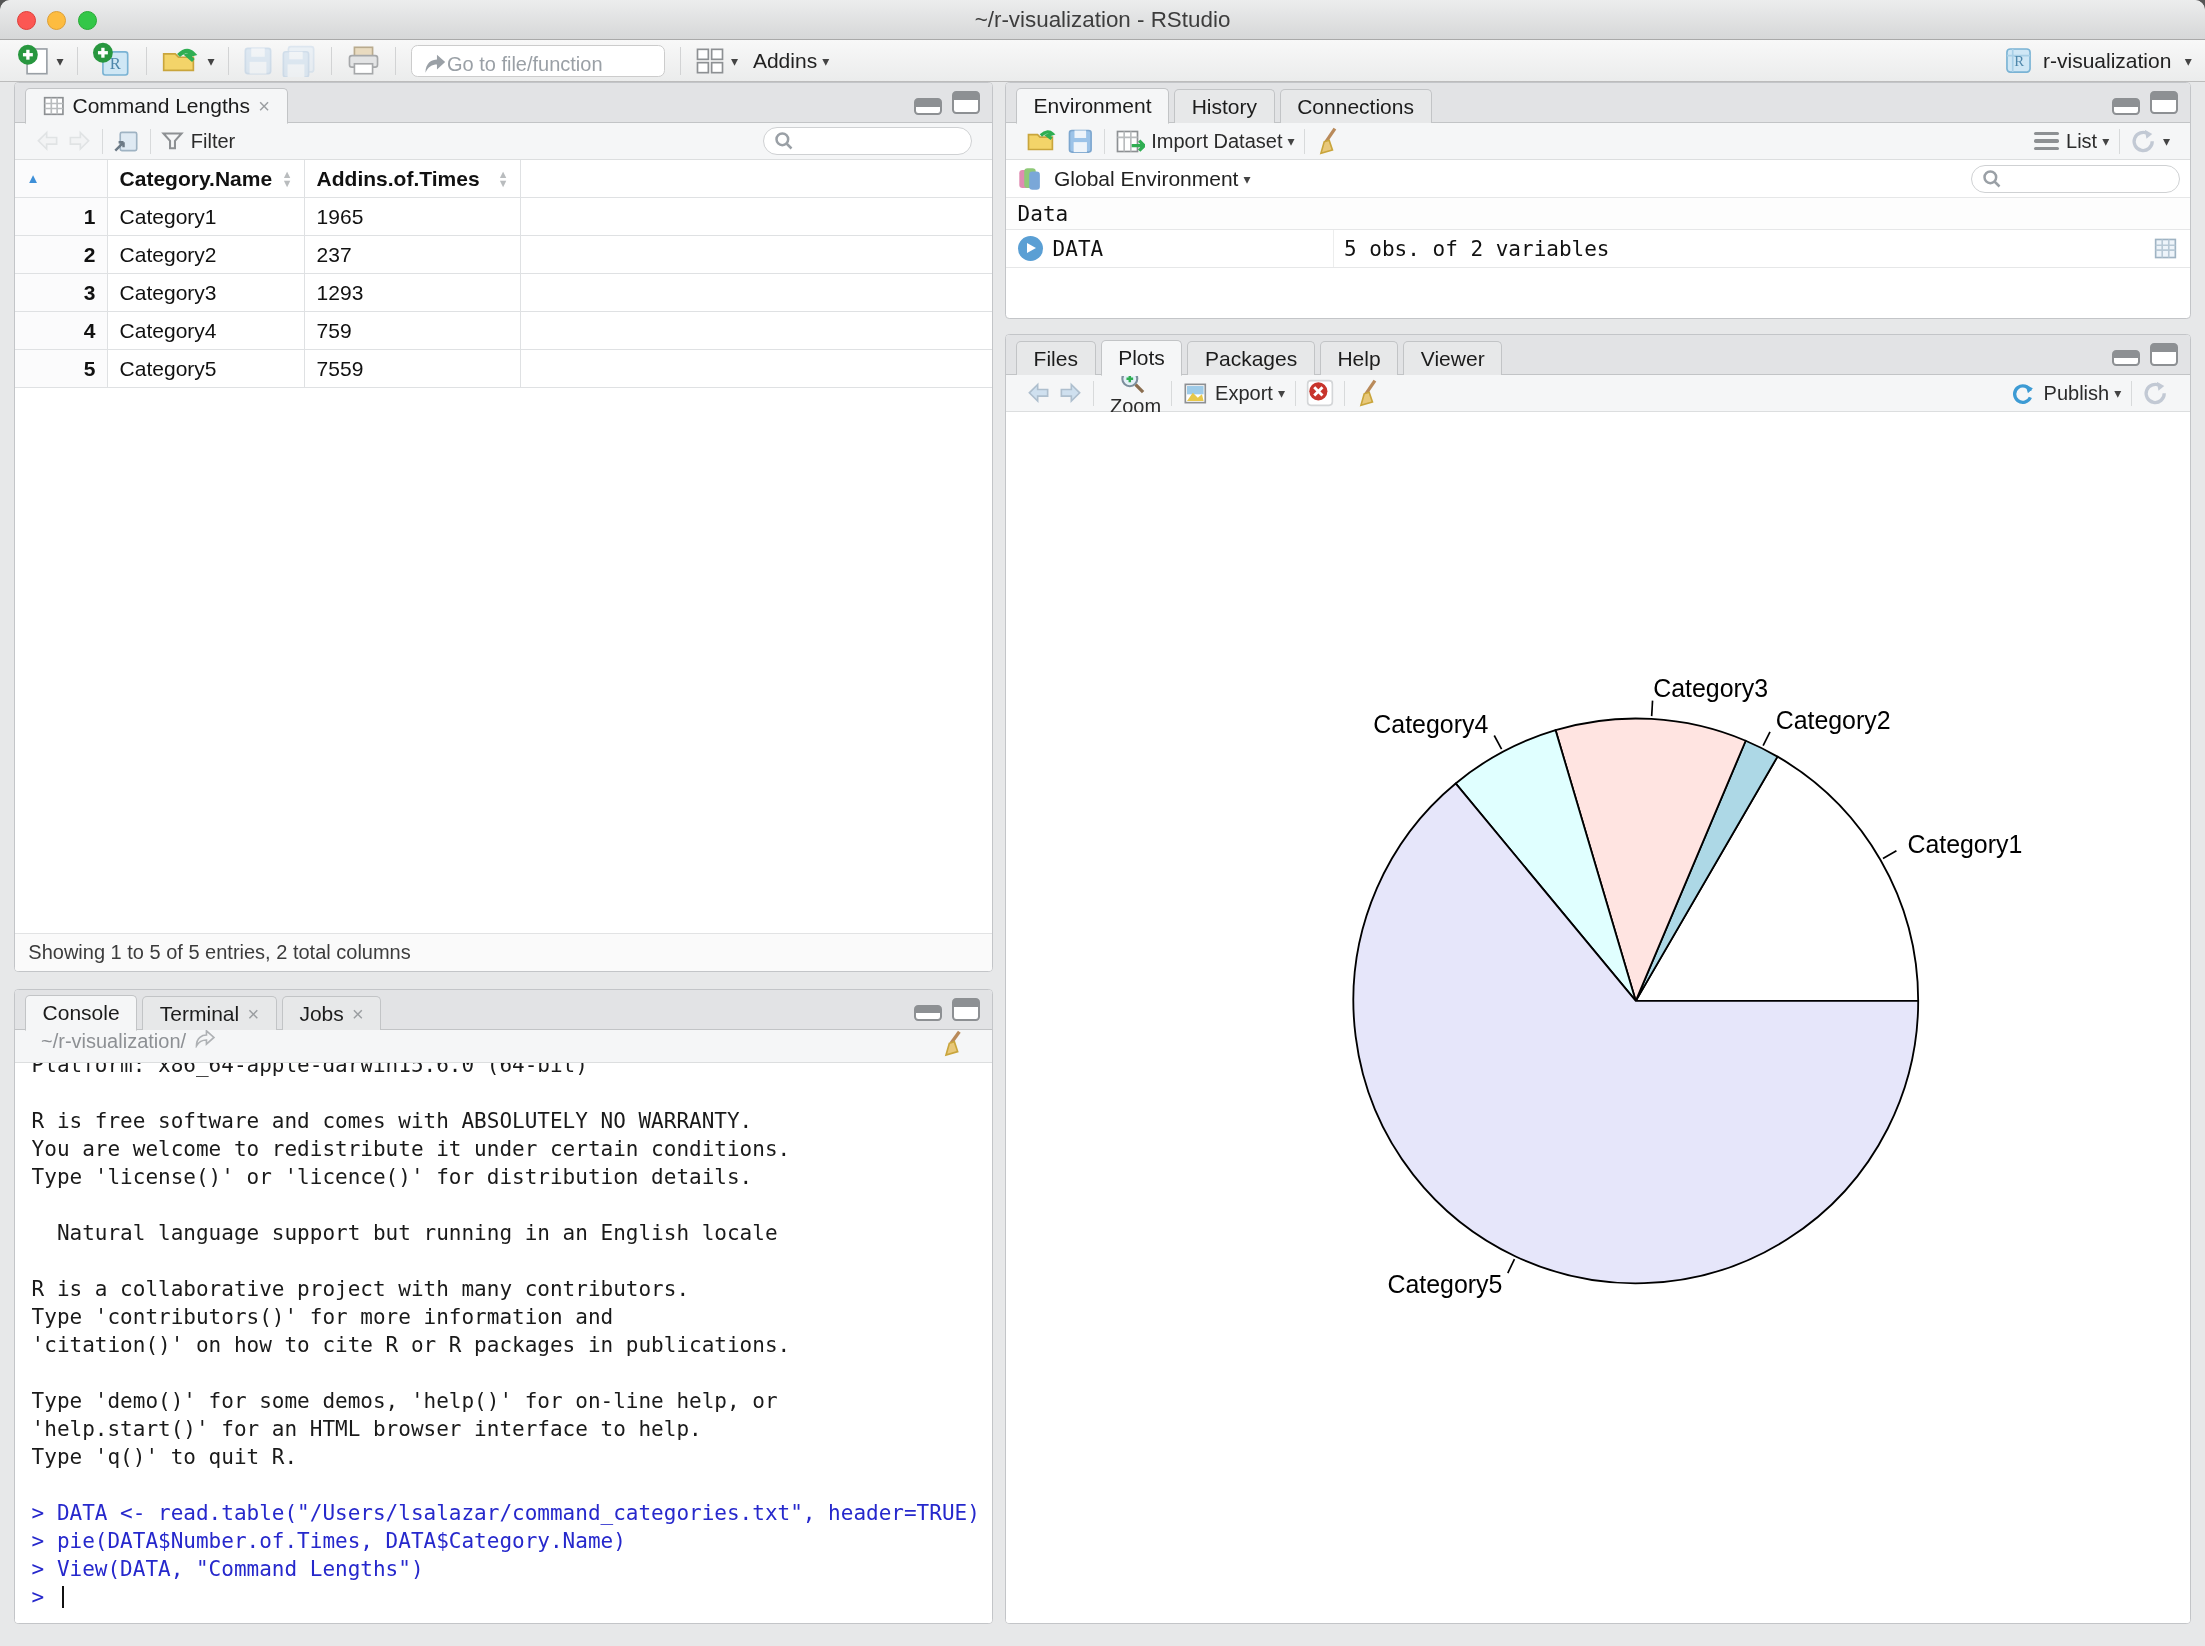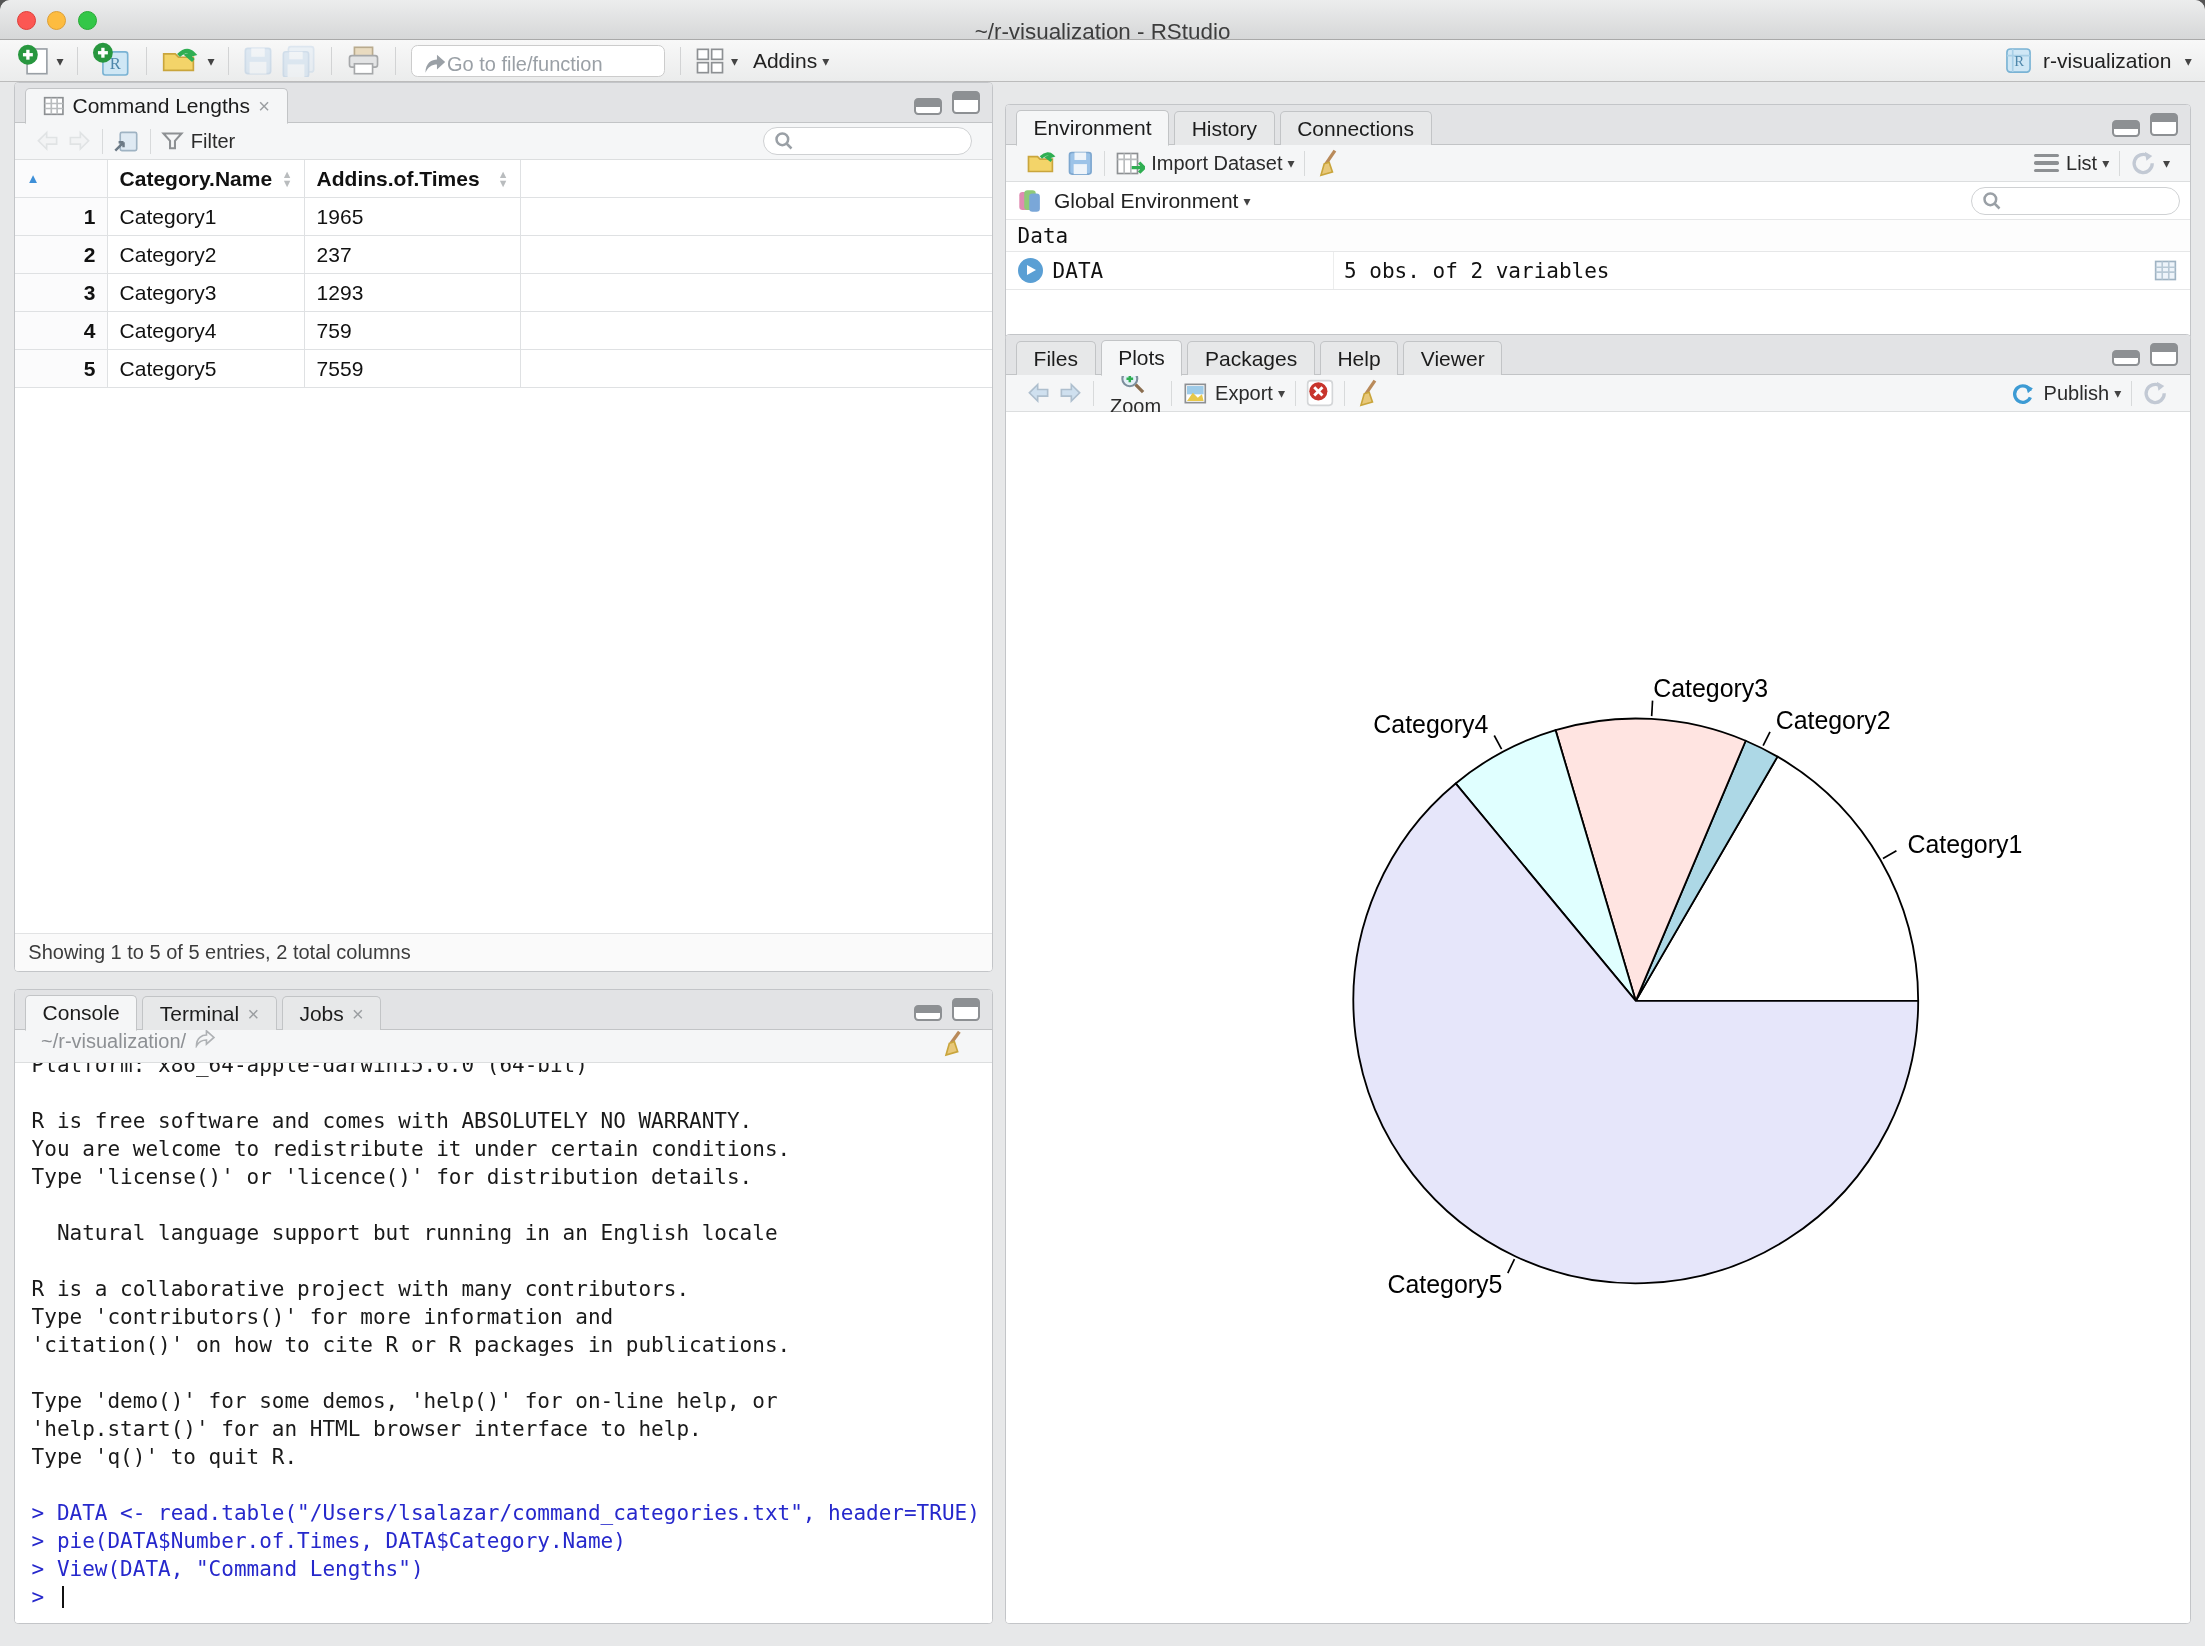--- a/index.html
+++ b/index.html
@@ -23,21 +23,21 @@
   
   .titlebar{position:absolute;left:0;top:0;width:100%;height:40px;
     background:linear-gradient(#eceded,#d6d7d8);border-bottom:0.8px solid #a9a9a9;
     border-radius:10px 10px 0 0;}
   .lights{position:absolute;left:16.6px;top:10.8px;display:flex;gap:11.6px;}
   .light{width:19px;height:19px;border-radius:50%;}
   .light.red{background:#fc5753;border:0.8px solid #df3e38;}
   .light.yellow{background:#fdbc40;border:0.8px solid #de9f34;}
   .light.green{background:#33c748;border:0.8px solid #27aa35;}
   .wintitle{position:absolute;left:0;right:0;top:0;height:40px;line-height:40px;
-    text-align:center;font-size:22.4px;color:#3d3d3d;margin-top:12px;}
+    text-align:center;font-size:22.4px;color:#3d3d3d;}
   
   .toolbar{position:absolute;left:0;top:40px;width:100%;height:42px;
     background:linear-gradient(#f8f8f8,#ebecec);border-bottom:0.8px solid #bcbcbc;
     display:flex;align-items:center;padding:0 13.3px;}
   .tb-sep{width:0.8px;height:28px;background:#d2d3d4;margin:0 10px;}
   .caret{font-size:14px;color:#444;margin-left:5px;}
   .tbtn{display:flex;align-items:center;margin:0 3.3px;}
   .goto{display:flex;align-items:flex-end;gap:0;width:254px;height:32px;
     background:#fff;border:0.8px solid #ccc;border-radius:6.6px;padding:0 10px;margin:4px 5px;}
   .goto input{border:none;outline:none;font-size:20px;width:191px;color:#333;
@@ -45,21 +45,21 @@
   .goto input::placeholder{color:#9aa0a6;}
   .tb-label{font-size:21px;color:#222;}
   .spacer{flex:1;}
   .project{display:flex;align-items:center;gap:8.3px;}
   
   .desk{position:absolute;left:0;top:73px;width:2205px;height:1565px;}
   .pane{position:absolute;background:var(--panebg);border:0.8px solid var(--line);
         border-radius:4.2px;overflow:hidden;}
   #pane-viewer {left:14px;  top:9.1px;   width:979px;height:890px;}
   #pane-console{left:14px;  top:916px; width:979px;height:635px;}
-  #pane-env    {left:1005px;top:9.1px;   width:1186px;height:237px;margin-top:22px;}
+  #pane-env    {left:1005px;top:9.1px;   width:1186px;height:237px;}
   #pane-plots  {left:1005px;top:261px;  width:1186px;height:1290px;}
   
   .tabbar{position:relative;height:40px;background:var(--strip);display:flex;
           align-items:flex-end;padding-left:10px;}
   .tabbar::after{content:'';position:absolute;left:0;right:0;bottom:0;height:0.8px;
           background:var(--tab-border);}
   .tab{position:relative;z-index:1;height:34px;display:flex;align-items:center;gap:8.3px;
        padding:0 16.6px;font-size:21px;color:#1c1c1c;background:var(--tab-inactive);
        border:0.8px solid var(--tab-border);border-bottom:none;border-radius:5px 5px 0 0;
        margin-right:5px;}

